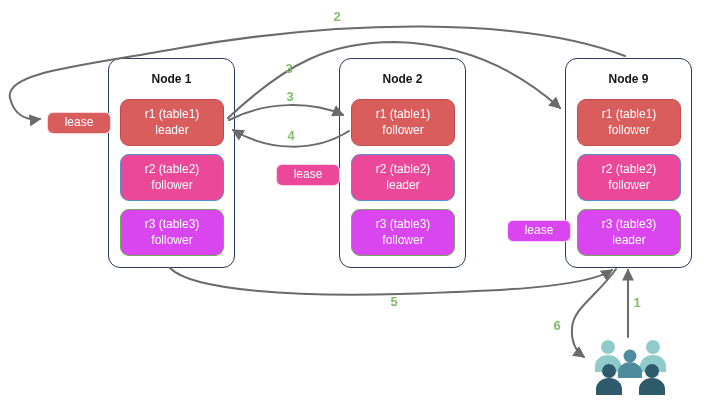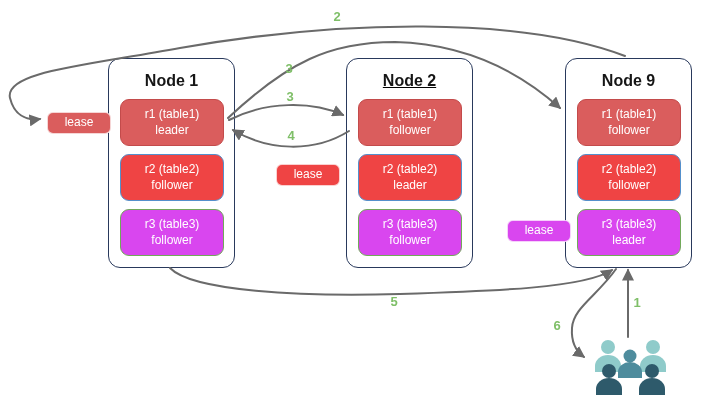--- a/index.html
+++ b/index.html
@@ -9,31 +9,31 @@
     overflow:hidden;
   }
   .stage{position:absolute;left:0;top:0;width:704px;height:405px;}
   
   .node{
     position:absolute;width:127px;height:210px;box-sizing:border-box;
     background:#ffffff;border:1.5px solid #29395c;border-radius:12px;
     z-index:2;
   }
   .node-title{
-    text-align:center;margin-top:13px;font-weight:bold;font-size:16px;color:#161616;
+    text-align:center;margin-top:13px;font-weight:bold;font-size:12px;color:#161616;
   }
   .replica{
     position:absolute;left:11px;width:104px;height:47px;box-sizing:border-box;
     border-radius:9px;color:#ffffff;font-size:12px;text-align:center;
     display:flex;flex-direction:column;align-items:center;justify-content:center;
     line-height:1.3;
   }
   .rep-0{top:40px}.rep-1{top:95px}.rep-2{top:150px}
   .c-red{background:#da5d5d;border:1.5px solid #c34b4b;}
-  .c-blue{background:#ef4444;border:1.5px solid #5490cc;}
+  .c-blue{background:#ec4899;border:1.5px solid #5490cc;}
   .c-green{background:#d946ef;border:1.5px solid #72a95a;}
   
   .lease{
     position:absolute;box-sizing:border-box;width:64px;height:22px;
     color:#ffffff;font-size:12px;text-align:center;line-height:19px;
     border-radius:6px;border:1.5px solid rgba(255,255,255,.75);
     z-index:3;
   }
   #lease-red{left:47px;top:112px;}
   #lease-blue{left:276px;top:164px;}
@@ -68,21 +68,21 @@
     <div class="replica rep-1 c-blue">
       <div>r2 (table2)</div>
       <div>follower</div>
     </div>
     <div class="replica rep-2 c-green">
       <div>r3 (table3)</div>
       <div>follower</div>
     </div>
   </div>
 
-  <div class="node" style="left:346px;top:58px;text-decoration:underline;">
+  <div class="node" style="left:339px;top:58px;">
     <div class="node-title">Node 2</div>
     <div class="replica rep-0 c-red">
       <div>r1 (table1)</div>
       <div>follower</div>
     </div>
     <div class="replica rep-1 c-blue">
       <div>r2 (table2)</div>
       <div>leader</div>
     </div>
     <div class="replica rep-2 c-green">

